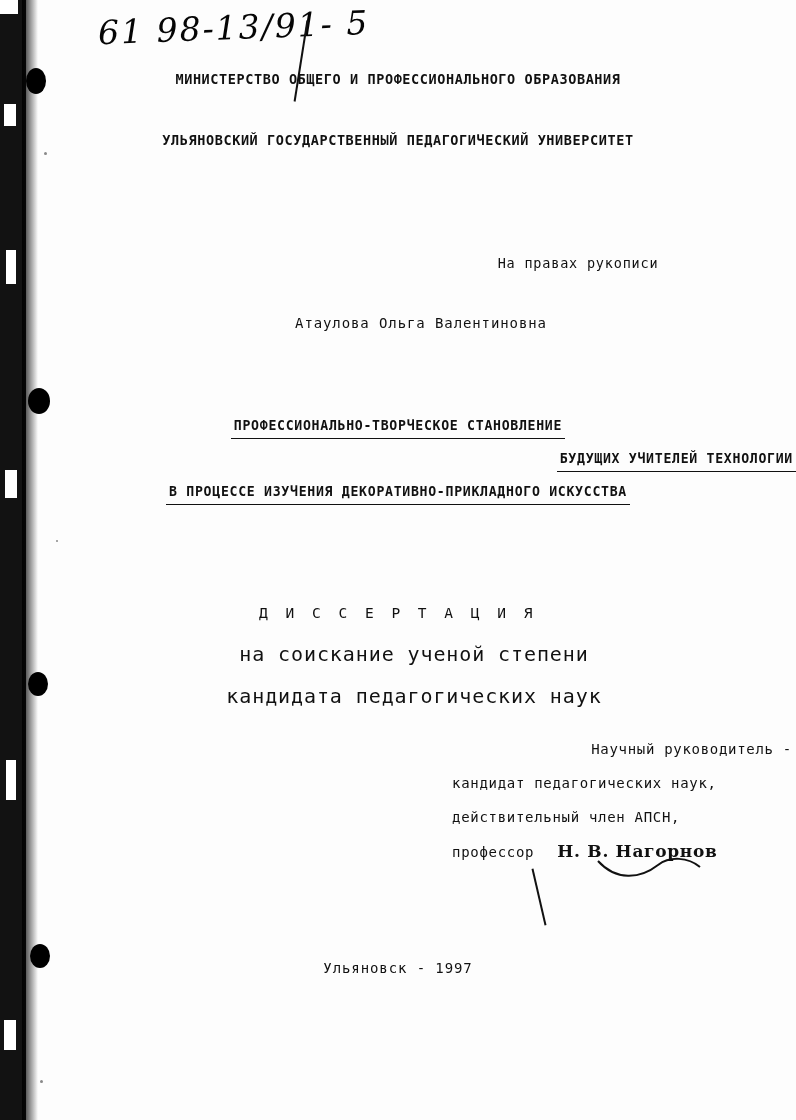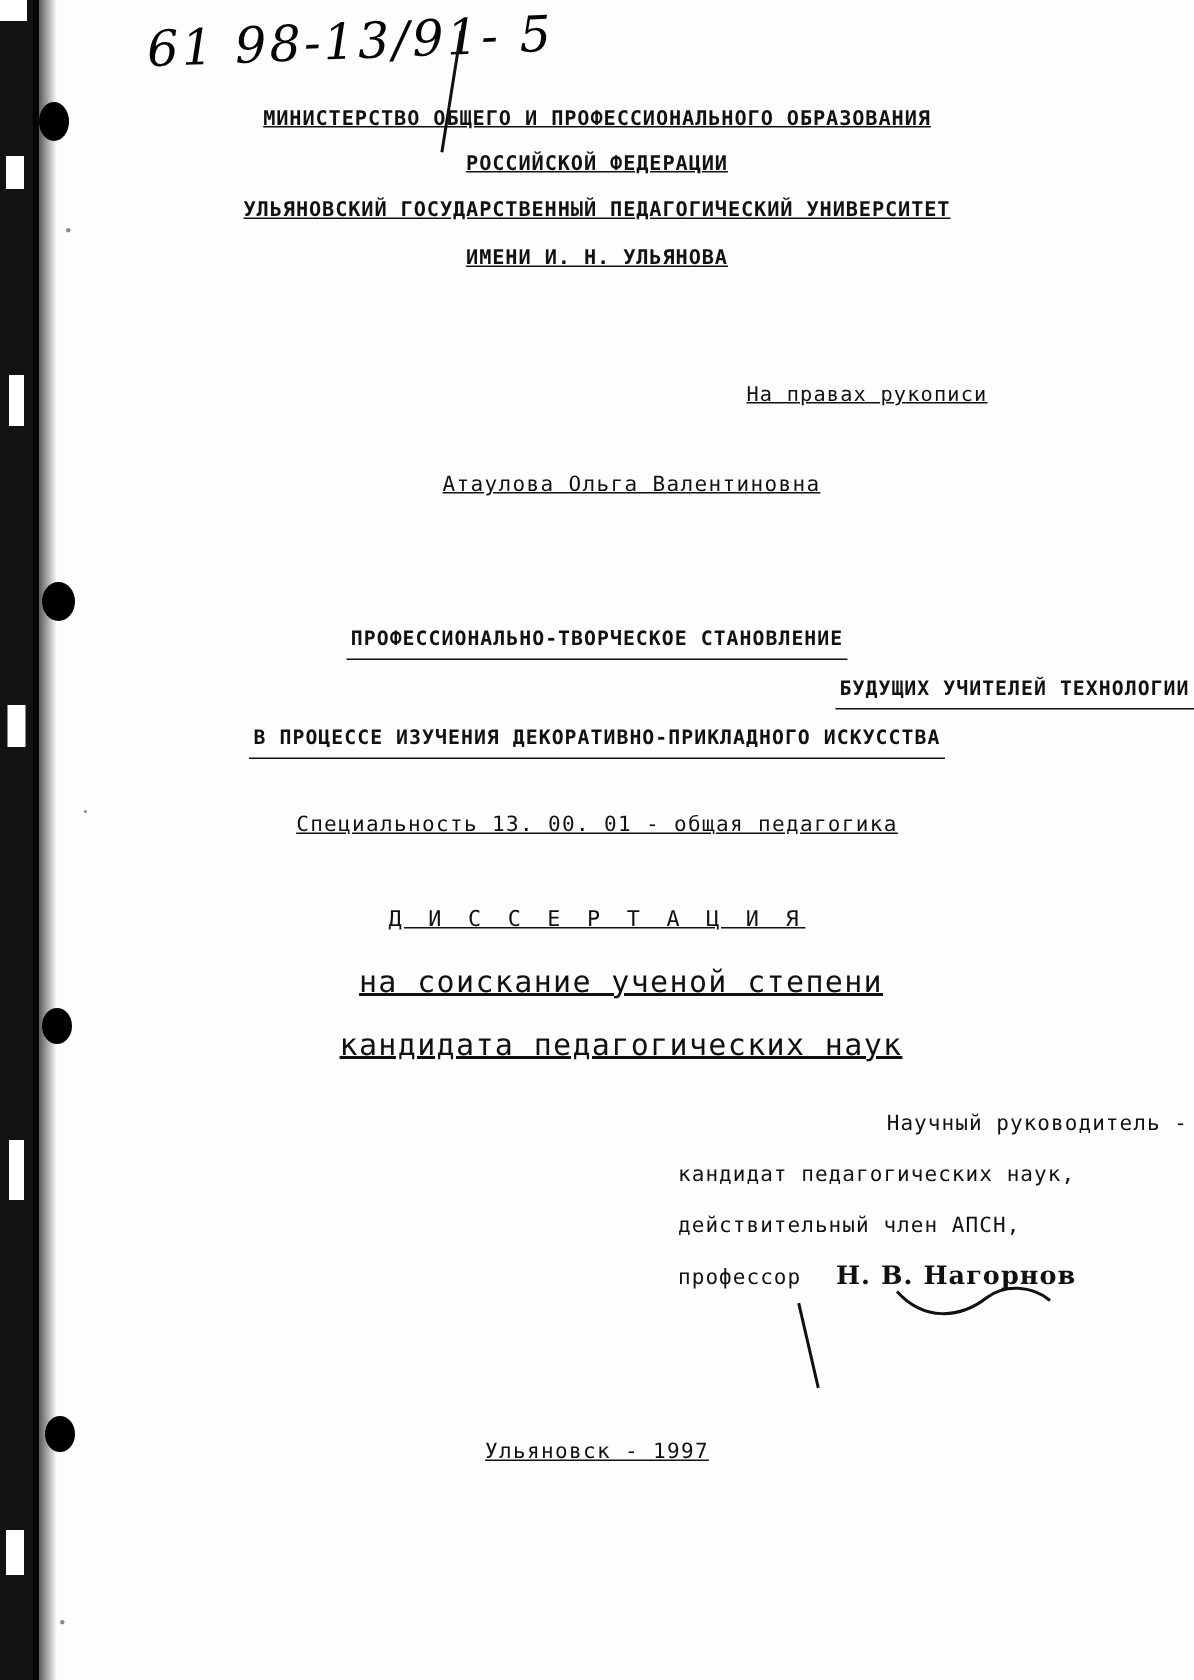--- a/index.html
+++ b/index.html
@@ -68,21 +68,20 @@
     height: 82px;
     background: #111;
     transform: rotate(9deg);
   }
 
   
   .block {
     position: absolute;
     width: 796px;
     text-align: center;
-    text-decoration: underline;
   }
   .hdr {
     font-size: 13.5px;
     font-weight: bold;
     letter-spacing: 0.6px;
     line-height: 34px;
   }
   .right-line {
     font-size: 13.5px;
     letter-spacing: 0.8px;
@@ -176,39 +175,36 @@
   <div class="punch" style="left:30px;top:944px;width:20px;height:24px;"></div>
 
   <div class="speck" style="left:44px;top:152px;width:3px;height:3px;"></div>
   <div class="speck" style="left:56px;top:540px;width:2px;height:2px;"></div>
   <div class="speck" style="left:40px;top:1080px;width:3px;height:3px;"></div>
 
   <div class="callnum">61 98-13/91- 5</div>
   <div class="callstroke"></div>
 
   <div class="block hdr" style="top:62px;">МИНИСТЕРСТВО ОБЩЕГО И ПРОФЕССИОНАЛЬНОГО ОБРАЗОВАНИЯ</div>
-  <div class="block hdr" style="top:92px;">РОССИЙСКОЙ ФЕДЕРАЦИИ</div>
   <div class="block hdr" style="top:123px;">УЛЬЯНОВСКИЙ ГОСУДАРСТВЕННЫЙ ПЕДАГОГИЧЕСКИЙ УНИВЕРСИТЕТ</div>
-  <div class="block hdr" style="top:155px;">ИМЕНИ И. Н. УЛЬЯНОВА</div>
 
   <div class="block right-line" style="top:255px;padding-left:180px;">На правах рукописи</div>
 
   <div class="block author" style="top:315px;">Атаулова Ольга Валентиновна</div>
 
   <div class="block" style="top:415px;">
     <span class="title-line">ПРОФЕССИОНАЛЬНО-ТВОРЧЕСКОЕ СТАНОВЛЕНИЕ</span>
   </div>
   <div class="block" style="top:448px;text-align:right;">
     <span class="title-line">БУДУЩИХ УЧИТЕЛЕЙ ТЕХНОЛОГИИ</span>
   </div>
   <div class="block" style="top:481px;">
     <span class="title-line">В ПРОЦЕССЕ ИЗУЧЕНИЯ ДЕКОРАТИВНО-ПРИКЛАДНОГО ИСКУССТВА</span>
   </div>
 
-  <div class="block spec" style="top:542px;">Специальность 13. 00. 01 - общая педагогика</div>
 
   <div class="block diss" style="top:605px;">Д И С С Е Р Т А Ц И Я</div>
   <div class="block diss-sub" style="top:637px;">на соискание ученой степени</div>
   <div class="block diss-sub" style="top:679px;">кандидата педагогических наук</div>
 
   <div class="supervisor" style="top:732px;text-align:right;">Научный руководитель -</div>
   <div class="supervisor" style="top:766px;">кандидат педагогических наук,</div>
   <div class="supervisor" style="top:800px;">действительный член АПСН,</div>
   <div class="supervisor" style="top:834px;">
     <span>профессор</span>

